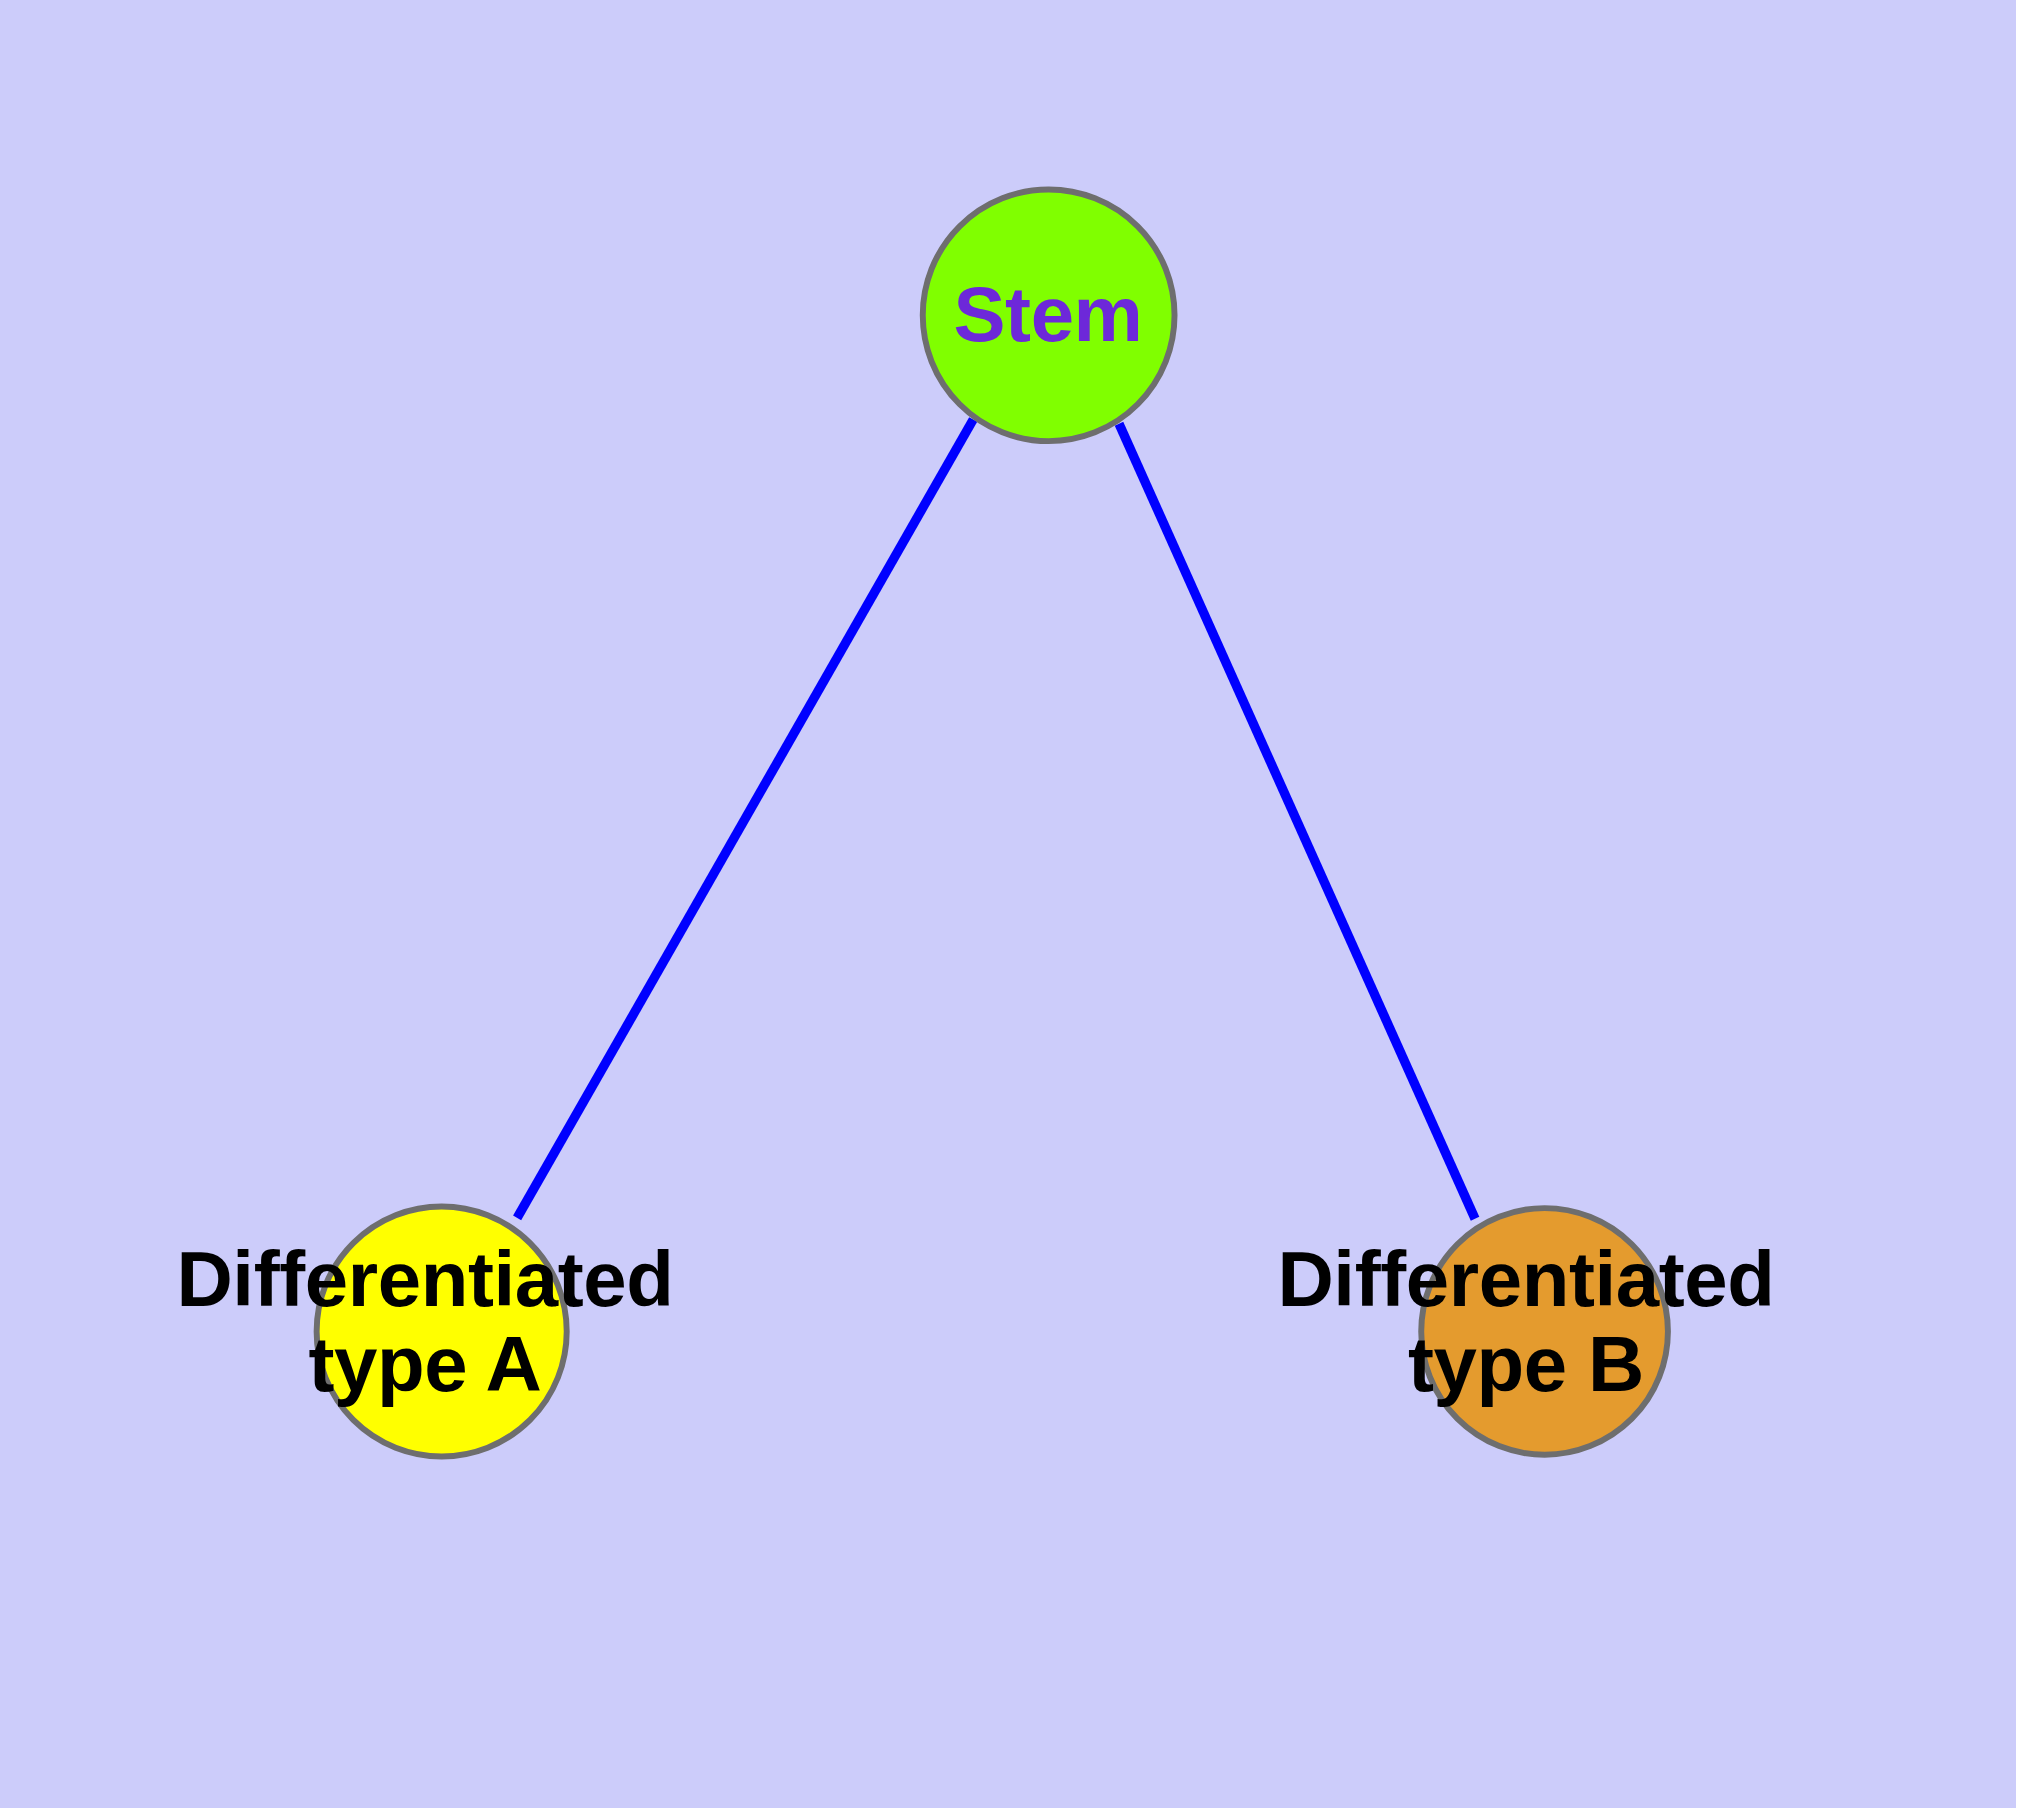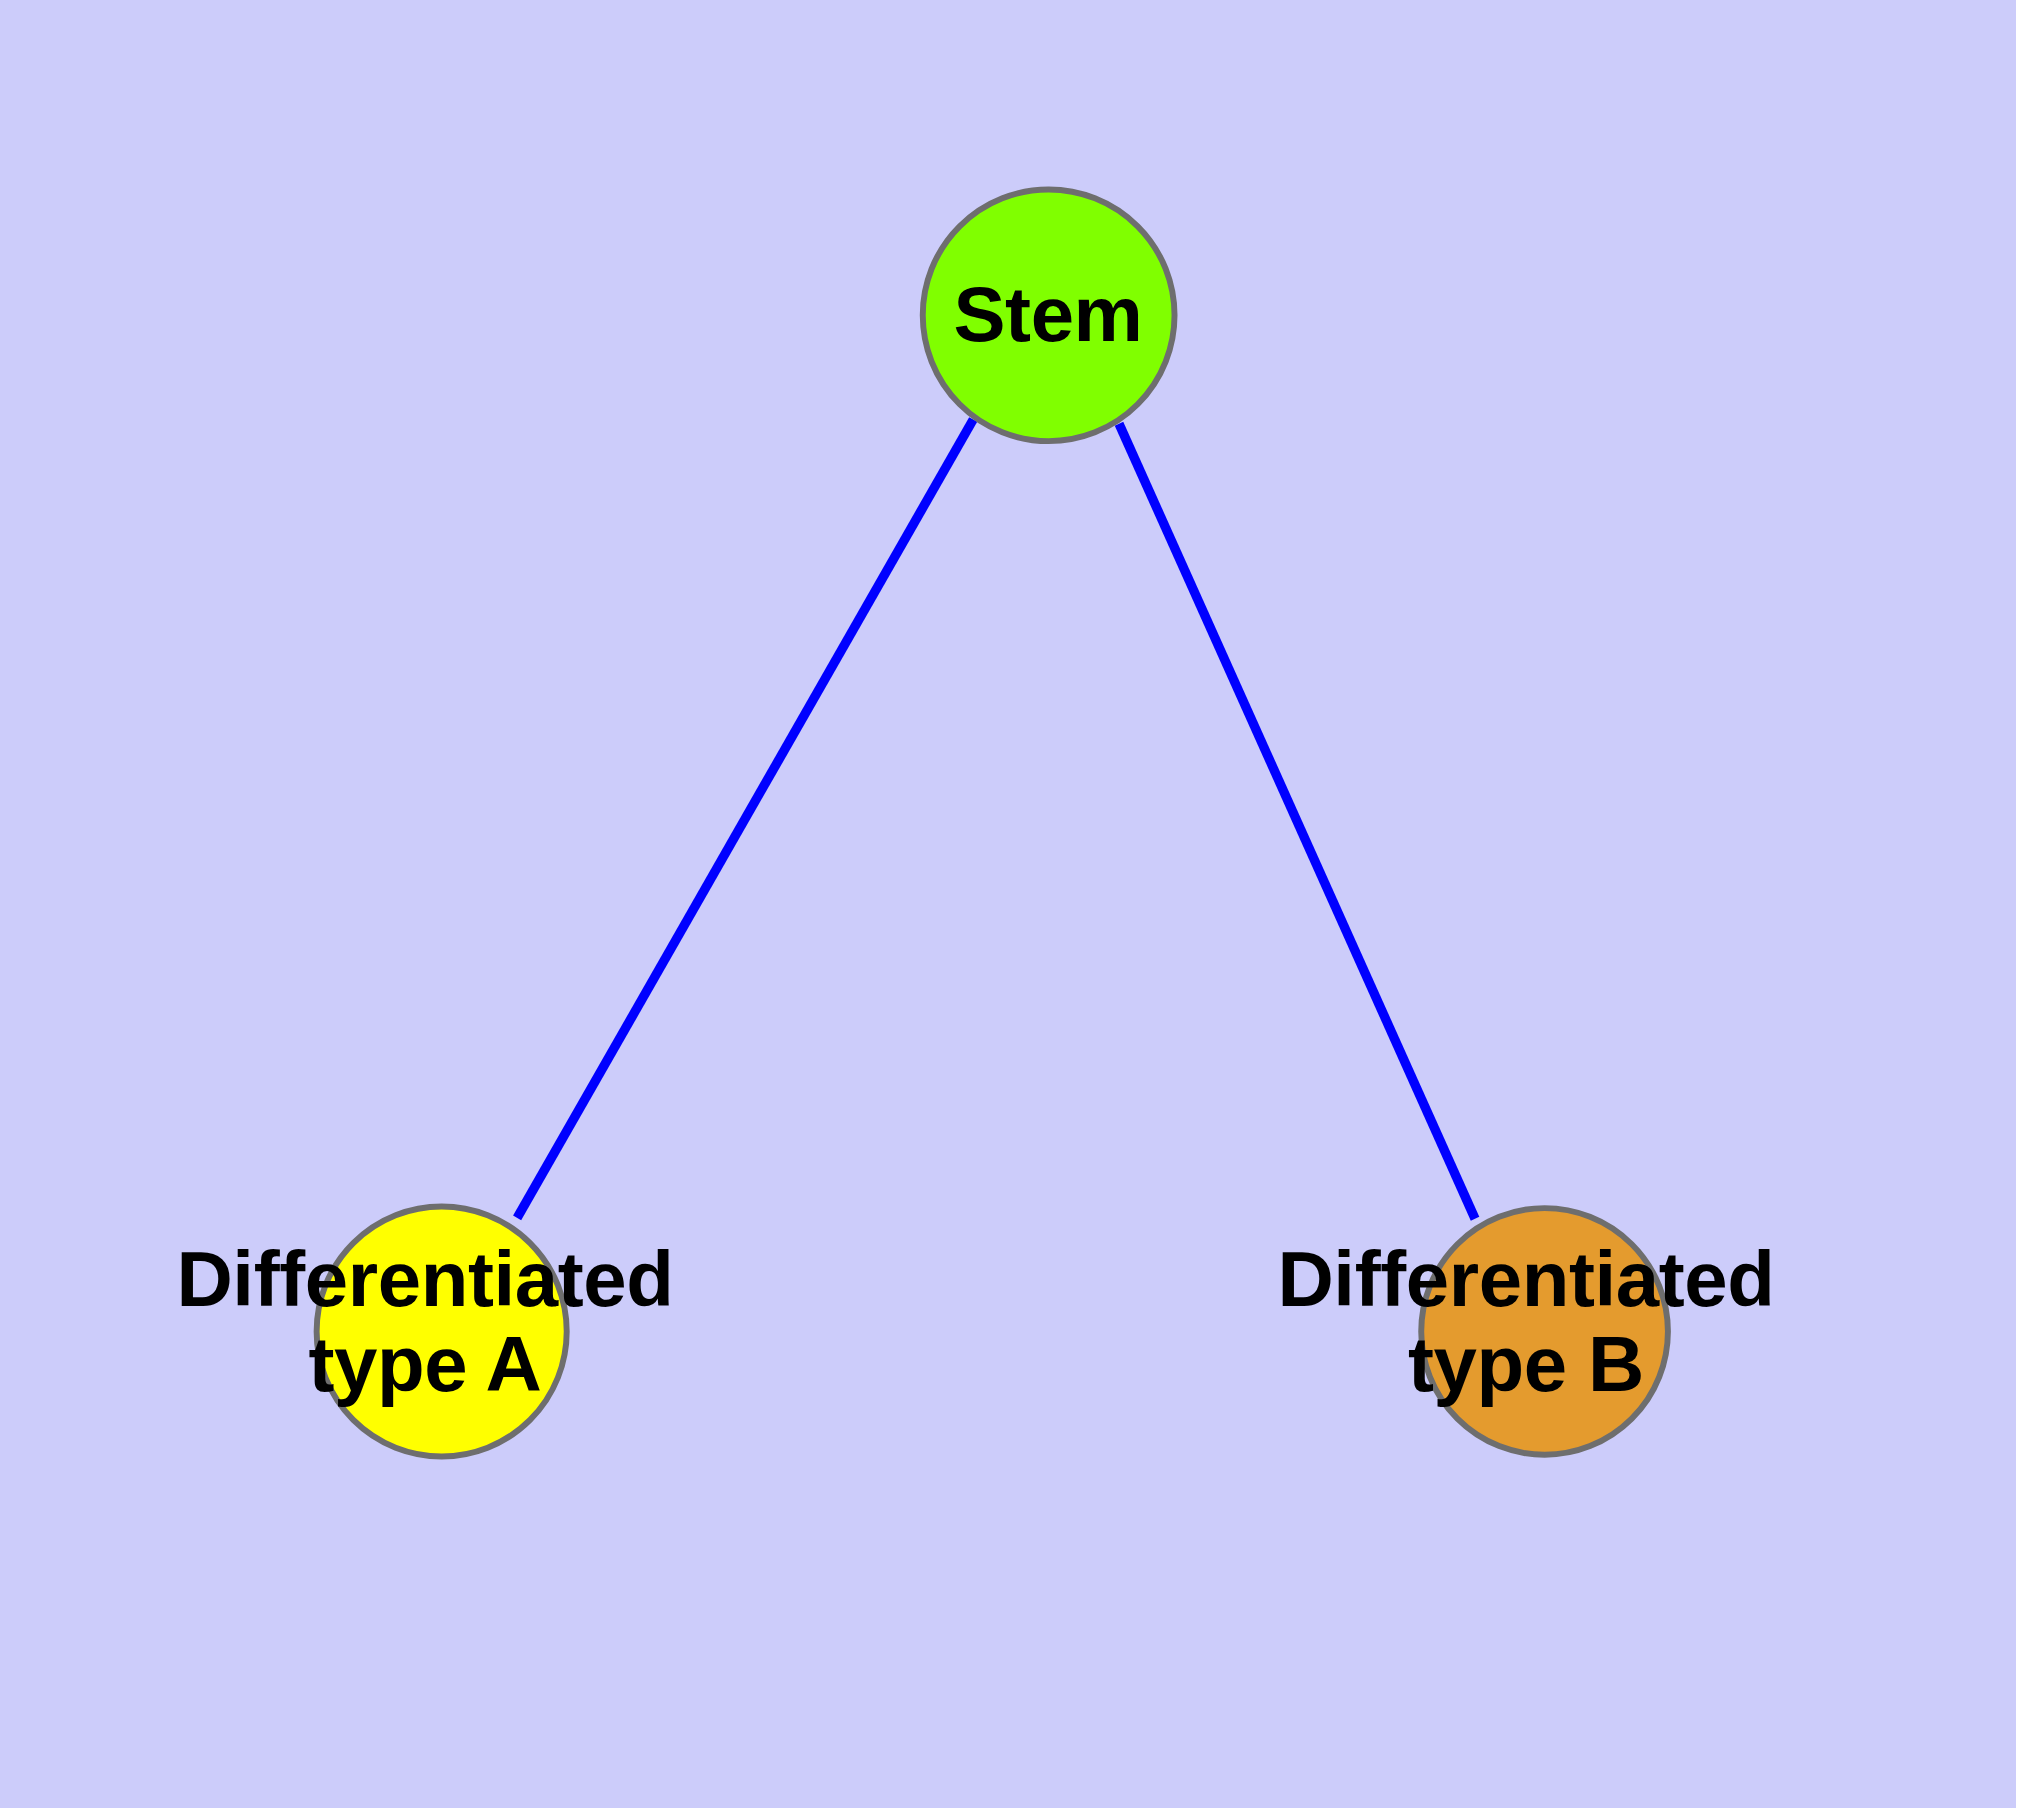--- a/index.html
+++ b/index.html
@@ -56,20 +56,20 @@
       <line class="edge" x1="1148" y1="495" x2="610" y2="1437" stroke="#0000ff" stroke-width="11" stroke-linecap="butt"></line>
       <line class="edge" x1="1320" y1="500" x2="1740" y2="1438" stroke="#0000ff" stroke-width="11" stroke-linecap="butt"></line>
     </g>
     <g>
       <circle class="node" cx="1237" cy="372" r="148.5" fill="#80ff00" stroke="#6e6e6e" stroke-width="7"></circle>
       <circle class="node" cx="521" cy="1571" r="147.5" fill="#ffff00" stroke="#6e6e6e" stroke-width="7"></circle>
       <circle class="node" cx="1822" cy="1571" r="145.5" fill="#e49b2e" stroke="#6e6e6e" stroke-width="7"></circle>
     </g>
   </svg>
 
-  <div class="node-label" style="left: 1048px; top: 315px; color: #000000; font-size: 78px;">Stem</div>
+  <div class="node-label" style="left: 1048px; top: 315px; color: #6d28d9; font-size: 78px;">Stem</div>
   <div class="node-label" style="left: 425px; top: 1322px; color: rgb(0, 0, 0); font-size: 78px;">Differentiated
 type A</div>
   <div class="node-label" style="left: 1526px; top: 1322px; color: rgb(0, 0, 0); font-size: 78px;">Differentiated
 type B</div>
 
 </div>
 
 
 </body></html>

